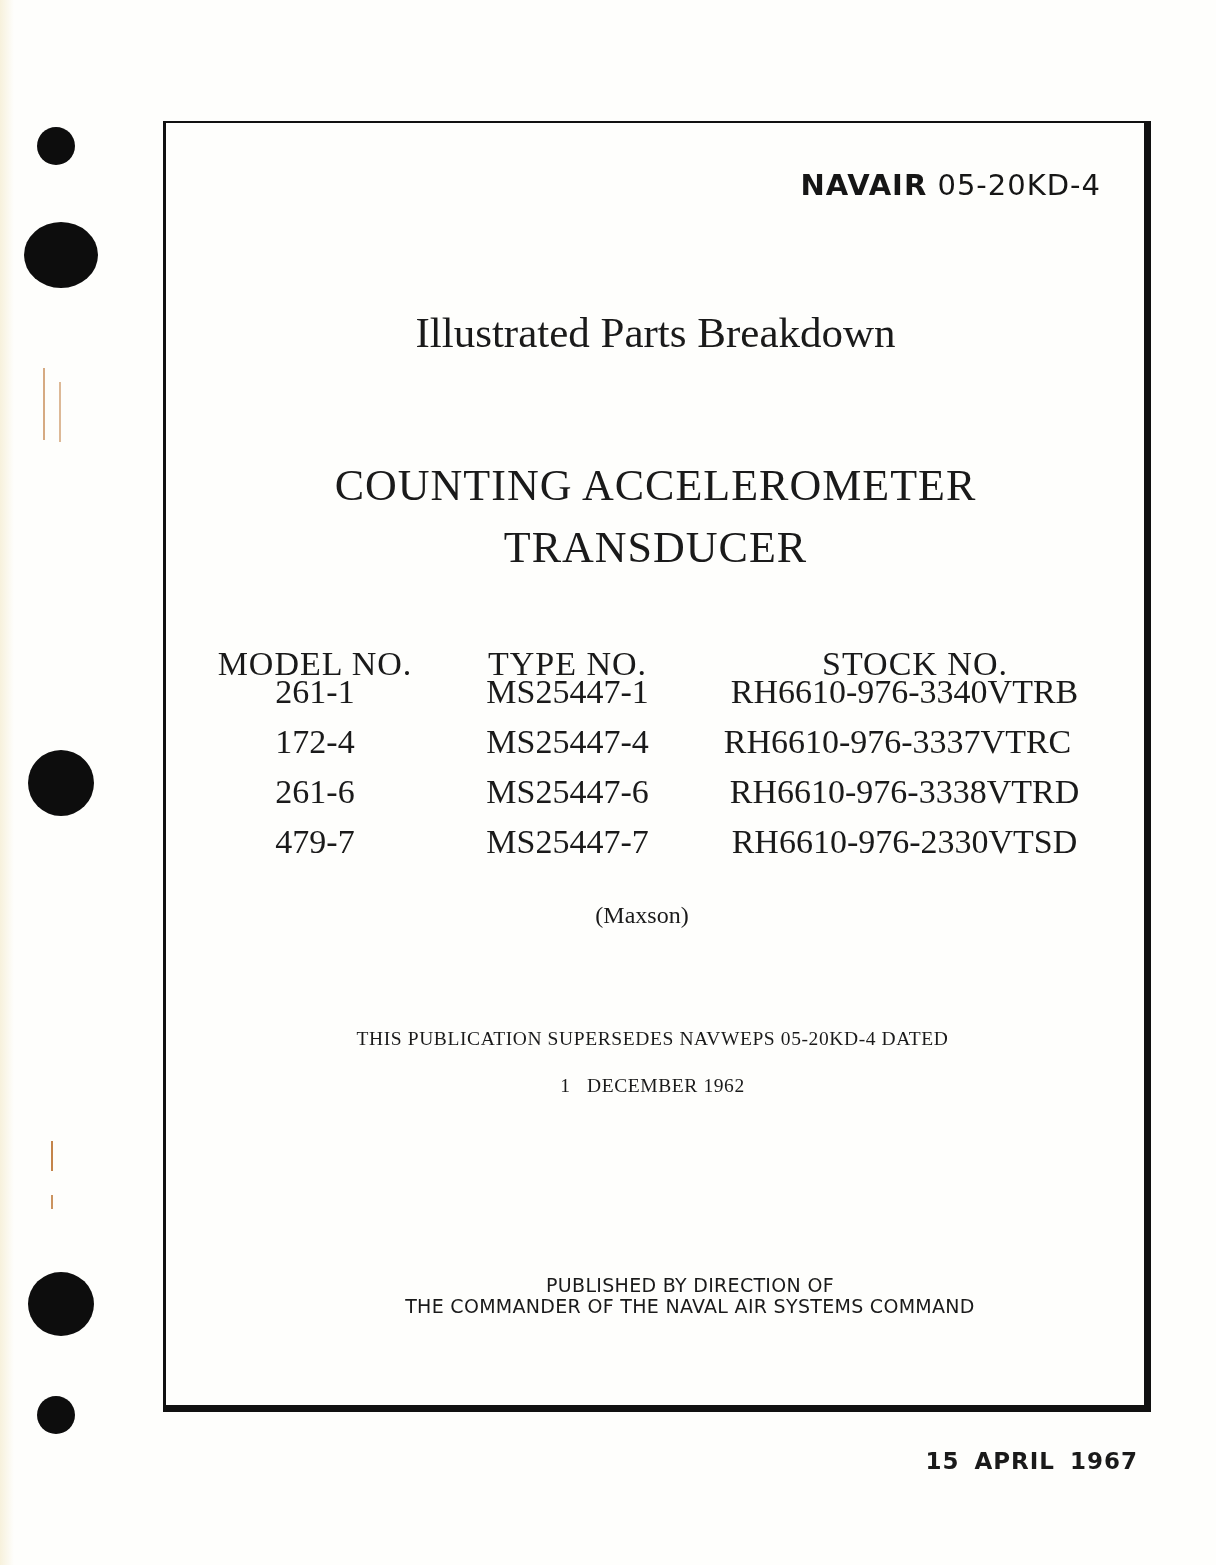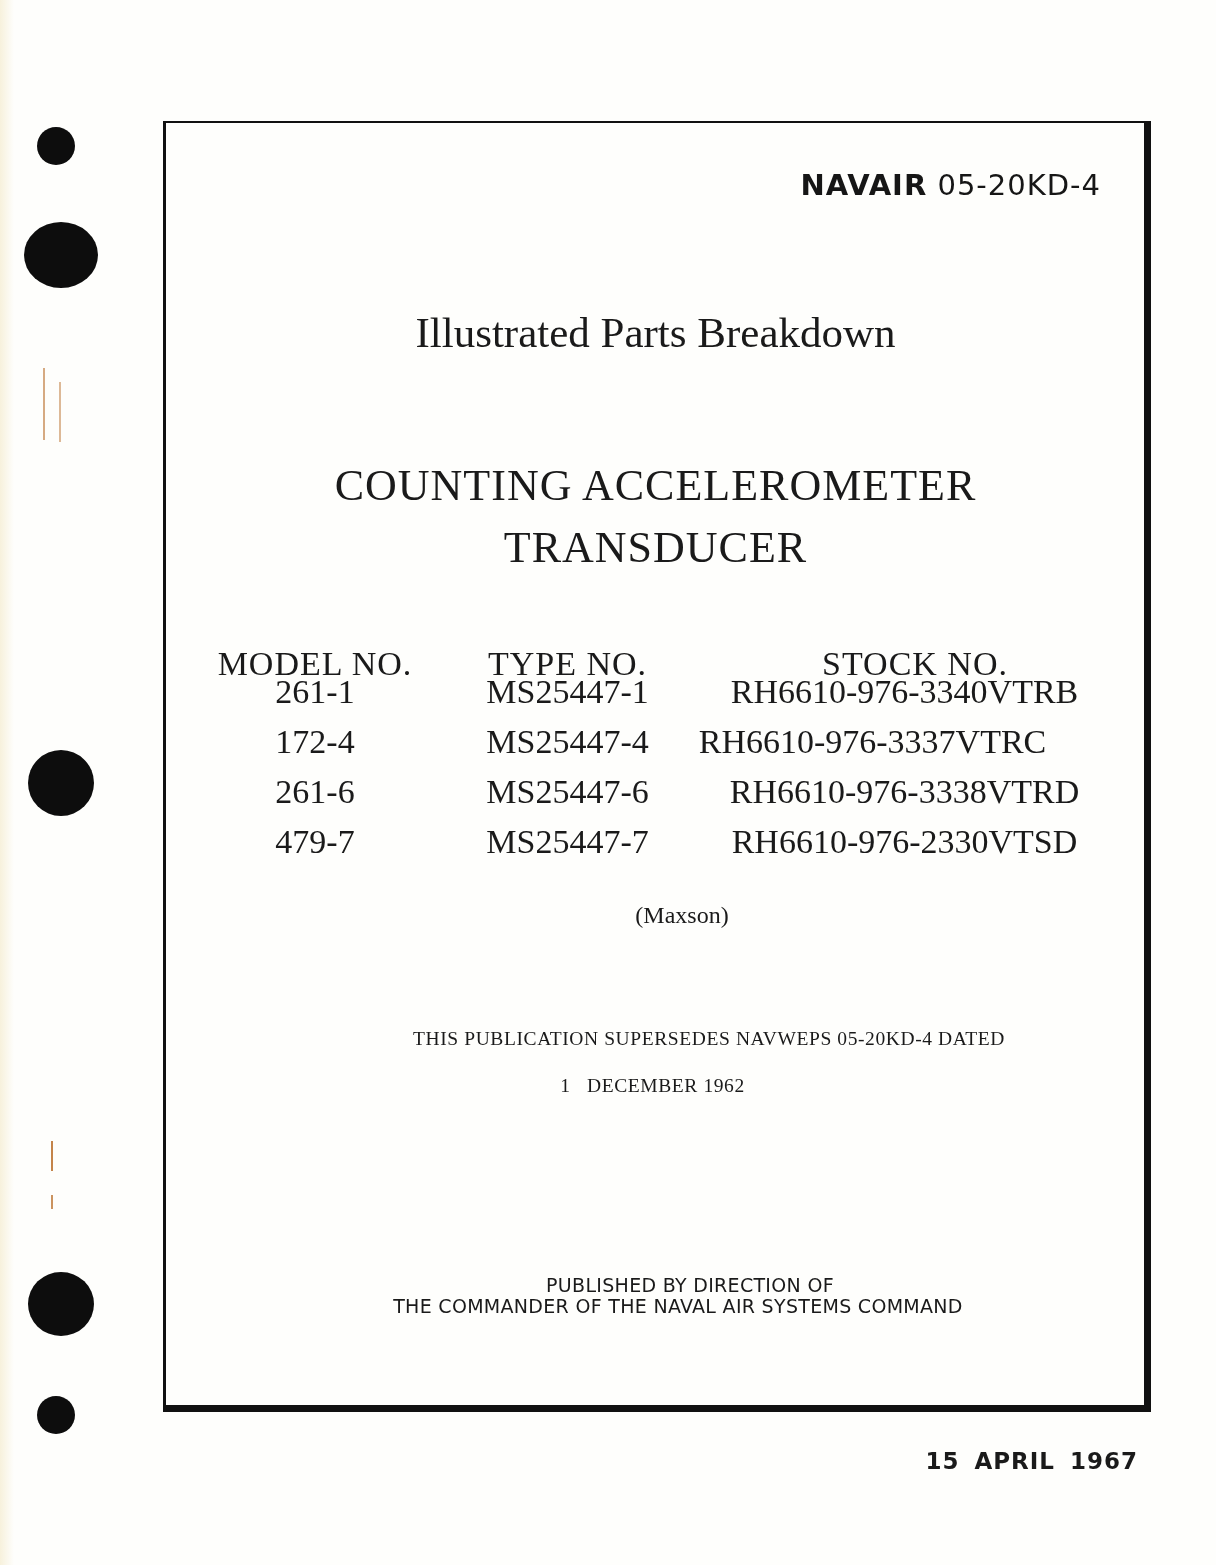--- a/index.html
+++ b/index.html
@@ -75,32 +75,32 @@
   <div class="col hdr" style="left:200px;width:230px;">MODEL NO.</div>
   <div class="col hdr" style="left:455px;width:225px;">TYPE NO.</div>
   <div class="col hdr" style="left:760px;width:310px;">STOCK NO.</div>
 
   <div class="col" style="left:200px;width:230px;top:673px;">261-1</div>
   <div class="col" style="left:455px;width:225px;top:673px;">MS25447-1</div>
   <div class="col" style="left:722px;width:365px;top:673px;">RH6610-976-3340VTRB</div>
 
   <div class="col" style="left:200px;width:230px;top:723px;">172-4</div>
   <div class="col" style="left:455px;width:225px;top:723px;">MS25447-4</div>
-  <div class="col" style="left:690px;width:365px;top:723px;font-family:Liberation Serif, serif;">RH6610-976-3337VTRC</div>
+  <div class="col" style="left:715px;width:365px;top:723px;font-family:Liberation Serif, serif;">RH6610-976-3337VTRC</div>
 
   <div class="col" style="left:200px;width:230px;top:773px;">261-6</div>
   <div class="col" style="left:455px;width:225px;top:773px;">MS25447-6</div>
   <div class="col" style="left:722px;width:365px;top:773px;">RH6610-976-3338VTRD</div>
 
   <div class="col" style="left:200px;width:230px;top:823px;">479-7</div>
   <div class="col" style="left:455px;width:225px;top:823px;">MS25447-7</div>
   <div class="col" style="left:722px;width:365px;top:823px;">RH6610-976-2330VTSD</div>
 </div>
 
-<div class="center maker" style="left:592px;width:180px;">(Maxson)</div>
+<div class="center maker" style="left:552px;width:180px;">(Maxson)</div>
 
-<div class="center supersede s1" style="left:300px;width:705px;text-align:right;">THIS PUBLICATION SUPERSEDES NAVWEPS 05-20KD-4 DATED</div>
+<div class="center supersede s1" style="left:300px;width:705px;">THIS PUBLICATION SUPERSEDES NAVWEPS 05-20KD-4 DATED</div>
 <div class="center supersede s2" style="left:300px;width:705px;white-space:pre;">1   DECEMBER 1962</div>
 
 <div class="center pub sans p1" style="left:360px;width:660px;">PUBLISHED BY DIRECTION OF</div>
-<div class="center pub sans p2" style="left:348px;width:660px;">THE COMMANDER OF THE NAVAL AIR SYSTEMS COMMAND</div>
+<div class="center pub sans p2" style="left:360px;width:660px;">THE COMMANDER OF THE NAVAL AIR SYSTEMS COMMAND</div>
 
 <div class="date sans">15 APRIL 1967</div>
 
 </body></html>

